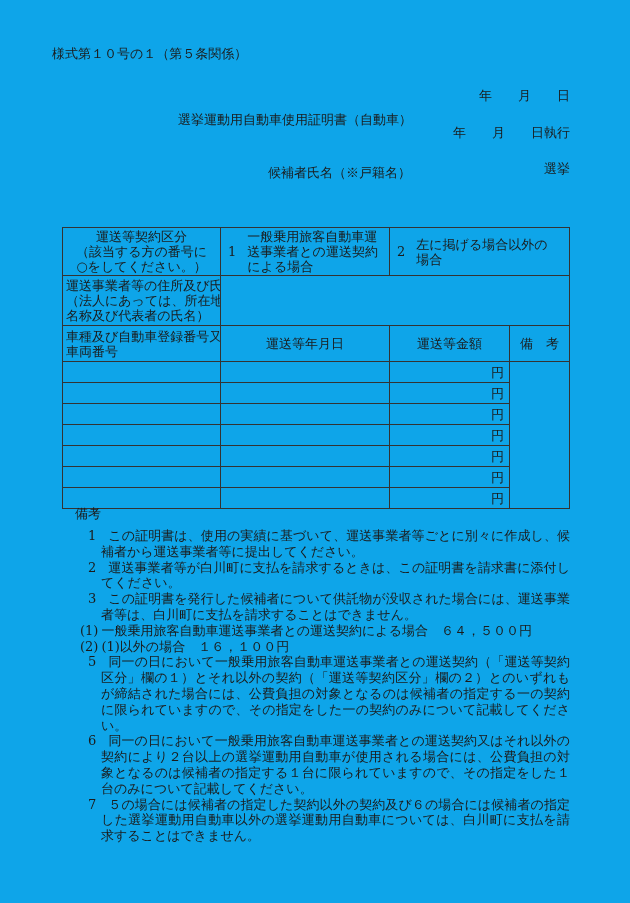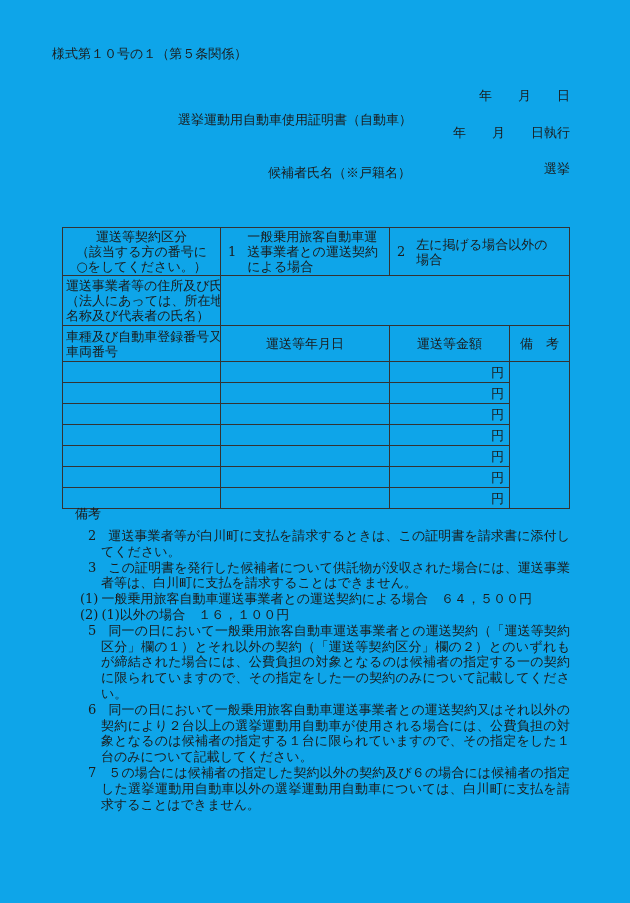--- a/index.html
+++ b/index.html
@@ -159,20 +159,21 @@
         <td></td>
         <td></td>
         <td class="amount">円</td>
       </tr>
     </tbody>
   </table>
 
   <div class="abs notes-heading">備考</div>
 
   <div class="notes">
+    <div class="note-item"><span class="nmk">1</span><span class="ntx">この証明書は、使用の実績に基づいて、運送事業者等ごとに別々に作成し、候補者から運送事業者等に提出してください。</span></div>
     <div class="note-item"><span class="nmk">2</span><span class="ntx">運送事業者等が白川町に支払を請求するときは、この証明書を請求書に添付してください。</span></div>
     <div class="note-item"><span class="nmk">3</span><span class="ntx">この証明書を発行した候補者について供託物が没収された場合には、運送事業者等は、白川町に支払を請求することはできません。</span></div>
     <div class="note-subitem"><span class="nmk">(1)</span><span class="ntx">一般乗用旅客自動車運送事業者との運送契約による場合　６４，５００円</span></div>
     <div class="note-subitem"><span class="nmk">(2)</span><span class="ntx">(1)以外の場合　１６，１００円</span></div>
     <div class="note-item"><span class="nmk">5</span><span class="ntx">同一の日において一般乗用旅客自動車運送事業者との運送契約（「運送等契約区分」欄の１）とそれ以外の契約（「運送等契約区分」欄の２）とのいずれもが締結された場合には、公費負担の対象となるのは候補者の指定する一の契約に限られていますので、その指定をした一の契約のみについて記載してください。</span></div>
     <div class="note-item"><span class="nmk">6</span><span class="ntx">同一の日において一般乗用旅客自動車運送事業者との運送契約又はそれ以外の契約により２台以上の選挙運動用自動車が使用される場合には、公費負担の対象となるのは候補者の指定する１台に限られていますので、その指定をした１台のみについて記載してください。</span></div>
     <div class="note-item"><span class="nmk">7</span><span class="ntx">５の場合には候補者の指定した契約以外の契約及び６の場合には候補者の指定した選挙運動用自動車以外の選挙運動用自動車については、白川町に支払を請求することはできません。</span></div>
   </div>
 
 </div>

